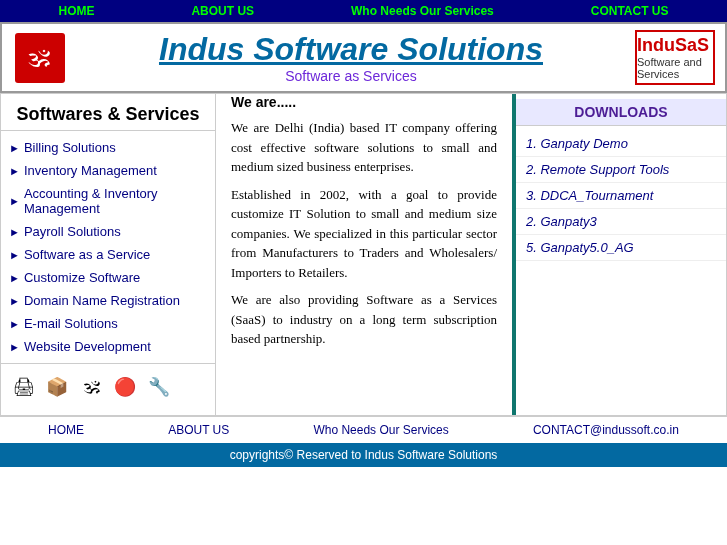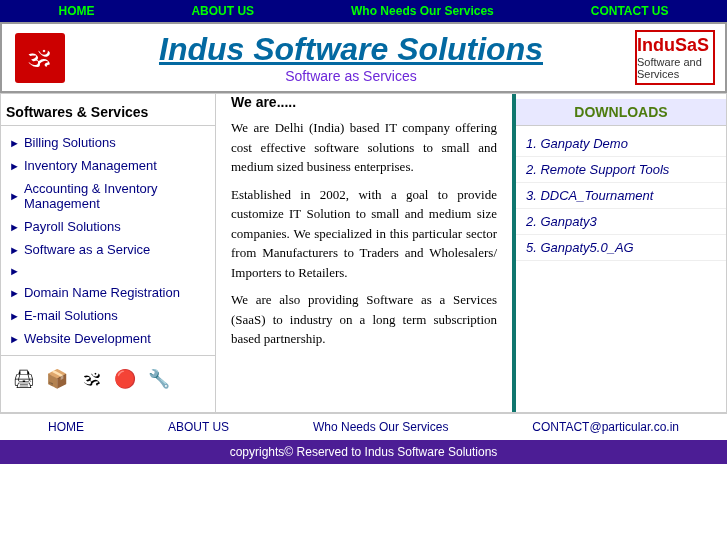--- a/index.html
+++ b/index.html
@@ -79,22 +79,22 @@
     }
 
     
     #sidebar {
       width: 215px;
       border-right: 1px solid #ccc;
       padding: 5px 0;
       background: #fff;
     }
     #sidebar h3 {
-      text-align: left;
-      font-size: 14px;
+      text-align: center;
+      font-size: 18px;
       font-weight: bold;
       color: #000;
       padding: 5px;
       border-bottom: 1px solid #ccc;
       margin-bottom: 5px;
     }
     .sidebar-item {
       display: flex;
       align-items: center;
       padding: 4px 8px;
@@ -147,21 +147,21 @@
     
     #downloads {
       width: 210px;
       padding: 5px 0;
       background: #fff;
     }
     #downloads h3 {
       text-align: center;
       font-size: 14px;
       font-weight: bold;
-      color: #4d7c0f;
+      color: #4c1d95;
       padding: 5px;
       border-bottom: 1px solid #ccc;
       margin-bottom: 5px;
       background: #e8e8ff;
     }
     .download-item {
       padding: 5px 10px;
       font-size: 13px;
       color: #000080;
       cursor: pointer;
@@ -177,21 +177,21 @@
       justify-content: space-around;
       padding: 6px;
     }
     #footer-nav a {
       color: #000080;
       text-decoration: none;
       font-size: 12px;
     }
     #footer-copyright {
       text-align: center;
-      background: #4c1d95;
+      background: #0369a1;
       color: #fff;
       font-size: 12px;
       padding: 5px;
     }
 
     
     .ganesh-icon {
       width: 50px;
       height: 50px;
       background: #cc0000;
@@ -247,20 +247,21 @@
     <div class="sidebar-item">
       <span class="sidebar-arrow">►</span>
       <span>Payroll Solutions</span>
     </div>
     <div class="sidebar-item">
       <span class="sidebar-arrow">►</span>
       <span>Software as a Service</span>
     </div>
     <div class="sidebar-item">
       <span class="sidebar-arrow">►</span>
+      <span>Customize Software</span>
     </div>
     <div class="sidebar-item">
       <span class="sidebar-arrow">►</span>
       <span>Domain Name Registration</span>
     </div>
     <div class="sidebar-item">
       <span class="sidebar-arrow">►</span>
       <span>E-mail Solutions</span>
     </div>
     <div class="sidebar-item">
@@ -292,18 +293,18 @@
     <div class="download-item">2. Ganpaty3</div>
     <div class="download-item">5. Ganpaty5.0_AG</div>
   </div>
 
 </div>
 
 <div id="footer-nav">
   <a>HOME</a>
   <a>ABOUT US</a>
   <a>Who Needs Our Services</a>
-  <a>CONTACT@particular.co.in</a>
+  <a>CONTACT@indussoft.co.in</a>
 </div>
 
 <div id="footer-copyright">
   <span>copyrights© Reserved to Indus Software Solutions</span>
 </div>
 
 </body></html>

